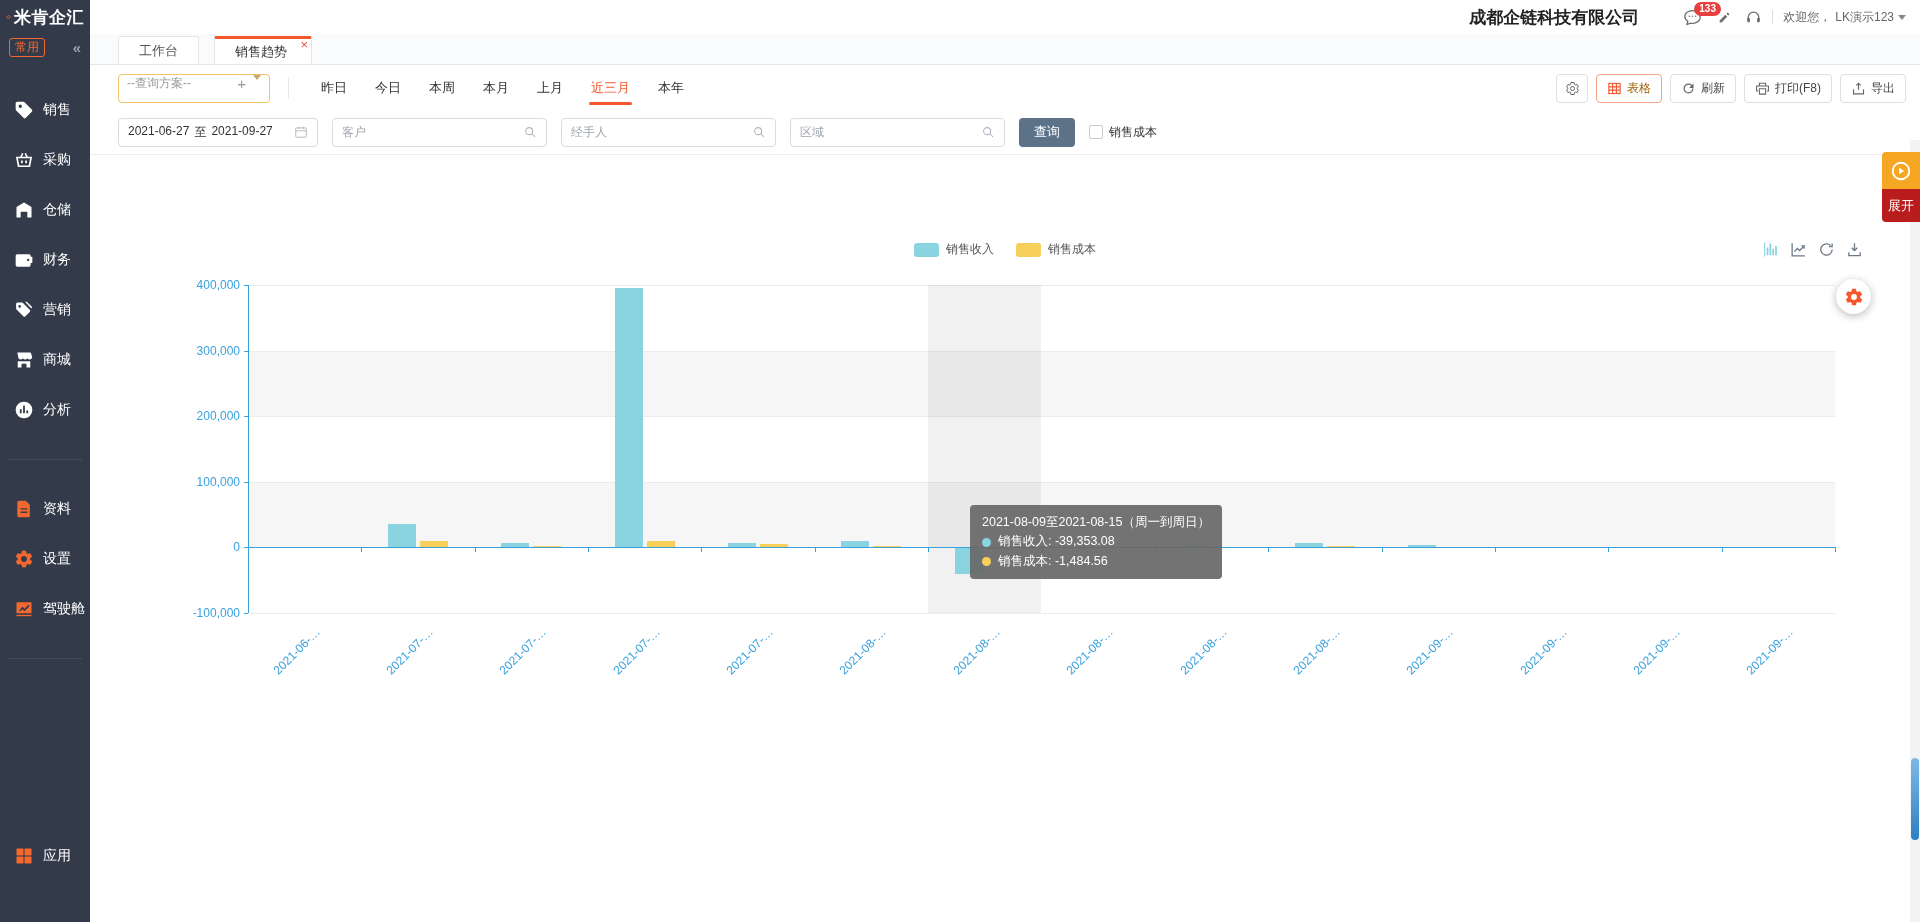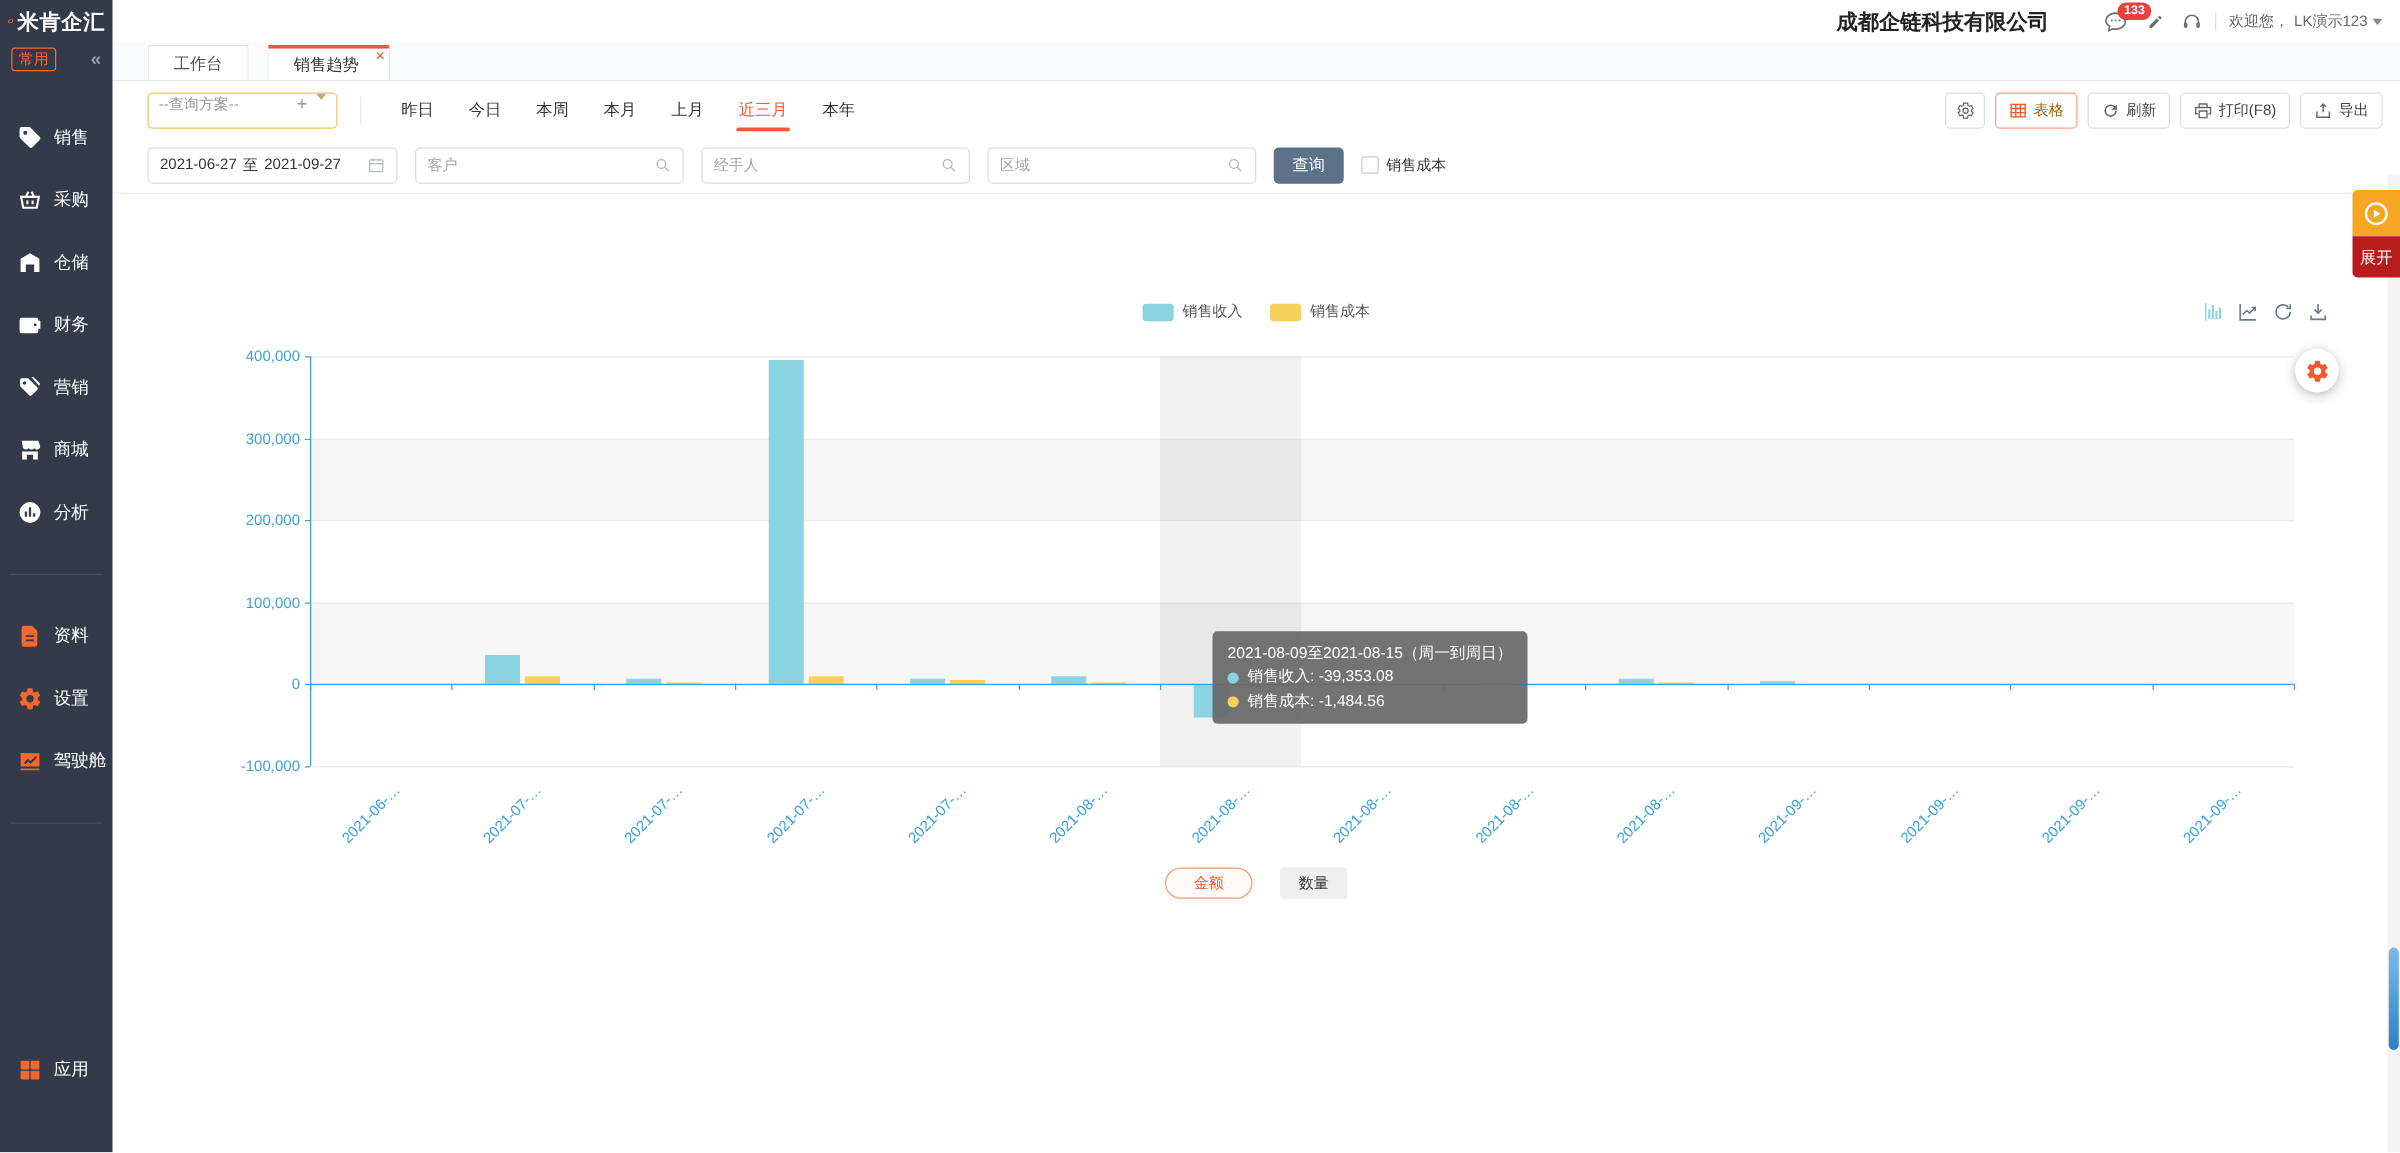--- a/index.html
+++ b/index.html
@@ -465,28 +465,20 @@
     <div class="tt-row">
       <span class="dot" style="background: rgb(138, 212, 226);"></span>
       <span><span class="tt-label">销售收入</span><span>-39,353.08</span></span>
     </div>
     <div class="tt-row">
       <span class="dot" style="background: rgb(247, 207, 91);"></span>
       <span><span class="tt-label">销售成本</span><span>-1,484.56</span></span>
     </div>
   </div>
 
-  <div class="measure-toggle">
-    <div class="measure active">
-        <span>金额</span>
-      </div>
-    <div class="measure">
-        <span>数量</span>
-      </div>
-  </div>
 
   <div class="expand-rail">
     <div class="rail-play">
       <svg viewBox="0 0 24 24">
           <circle cx="12" cy="12" r="9" fill="none" stroke="#fff" stroke-width="2"></circle>
           <path d="M10 8.5l5.5 3.5-5.5 3.5v-7z" fill="#fff"></path>
         </svg>
     </div>
     <div class="rail-expand">展开</div>
   </div>

